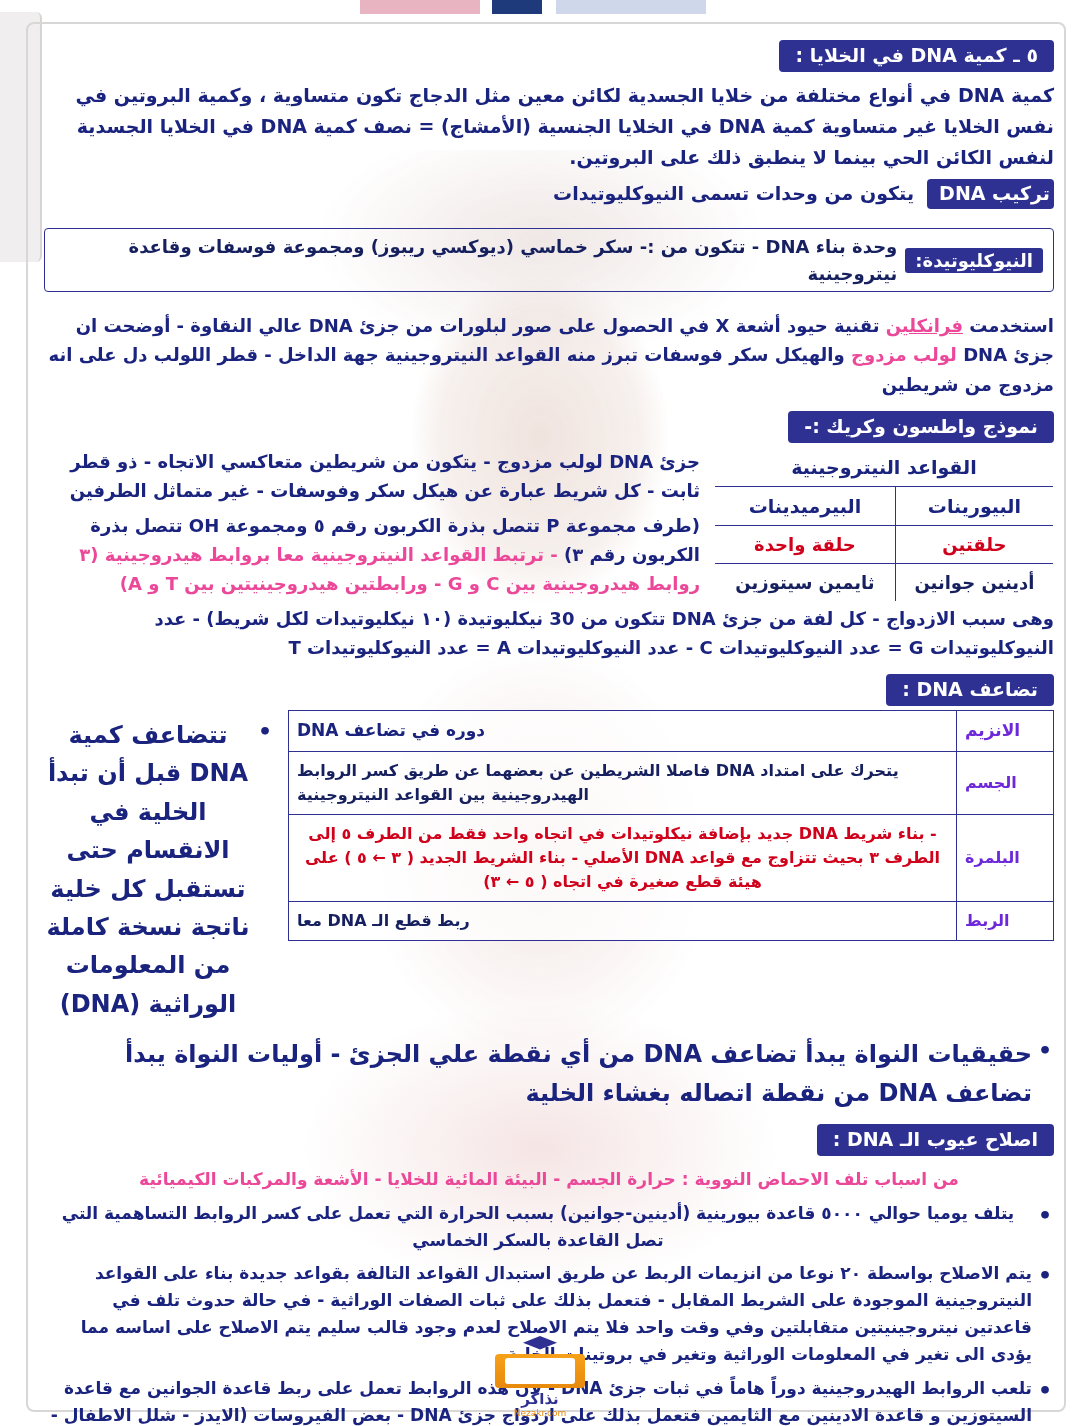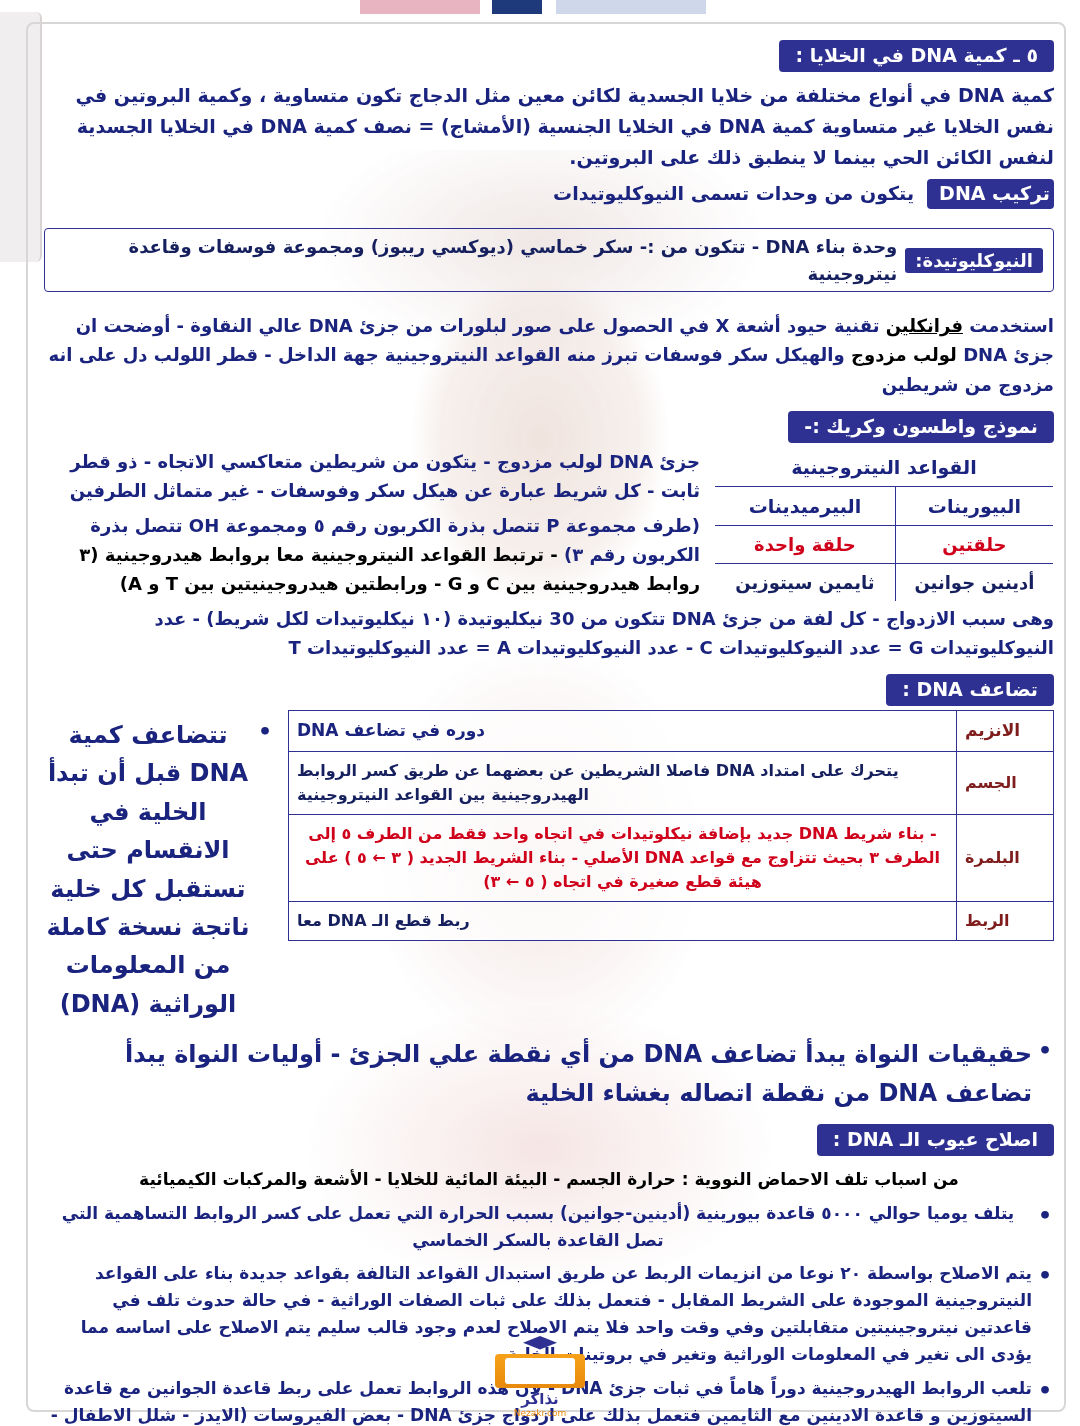--- a/index.html
+++ b/index.html
@@ -64,21 +64,21 @@
   .bar-row{text-align:right;}
   .inline-head{
     display:inline-block;background:#2e3192;color:#fff;font-weight:bold;
     font-size:19px;padding:3px 4px 5px 12px;border-radius:4px;margin-left:8px;
   }
   .para{
     text-align:right;direction:rtl;
     font-size:19px;line-height:1.62;color:#1a237e;font-weight:bold;
     margin:4px 0 6px 0;
   }
-  .red{color:#000000;}
+  .red{color:#ec4899;}
   .u{ text-decoration:underline; }
   
   .boxline{
     border:1.5px solid #2e3192;border-radius:4px;
     padding:4px 10px;display:flex;align-items:center;gap:8px;direction:rtl;
     margin:19px 0;
   }
   .boxline .lbl{background:#2e3192;color:#fff;font-weight:bold;font-size:18px;padding:2px 10px;border-radius:3px;white-space:nowrap;}
   .boxline .txt{color:#16205e;font-weight:bold;font-size:18px;text-align:right;flex:1;line-height:1.5;}
   
@@ -95,21 +95,21 @@
   .tbl-bases .rd{color:#d0021b;}
   .tbl-enzyme{
     width:100%;border:1.5px solid #2e3192;background:rgba(255,255,255,0.72);
   }
   .tbl-enzyme td,.tbl-enzyme th{
     border:1.2px solid #2e3192;padding:7px 8px;font-size:16px;font-weight:bold;
     color:#16205e;text-align:left;vertical-align:middle;line-height:1.5;
   }
   .tbl-enzyme th{font-size:17px;color:#1a237e;}
   .tbl-enzyme .rd{color:#d0021b;text-align:center;}
-  .tbl-enzyme .name{width:80px;color:#7f1d1d;}
+  .tbl-enzyme .name{width:80px;color:#6d28d9;}
   
   ul.bul{list-style:none;margin:4px 0;padding:0;direction:rtl;}
   ul.bul>li{
     position:relative;padding-right:22px;margin:6px 0;
     font-size:24px;font-weight:bold;color:#1a237e;line-height:1.6;text-align:right;
   }
   ul.bul>li:before{
     content:"•";position:absolute;right:2px;top:-2px;font-size:22px;color:#1a237e;
   }
   .two-col{display:flex;gap:14px;align-items:flex-start;}

